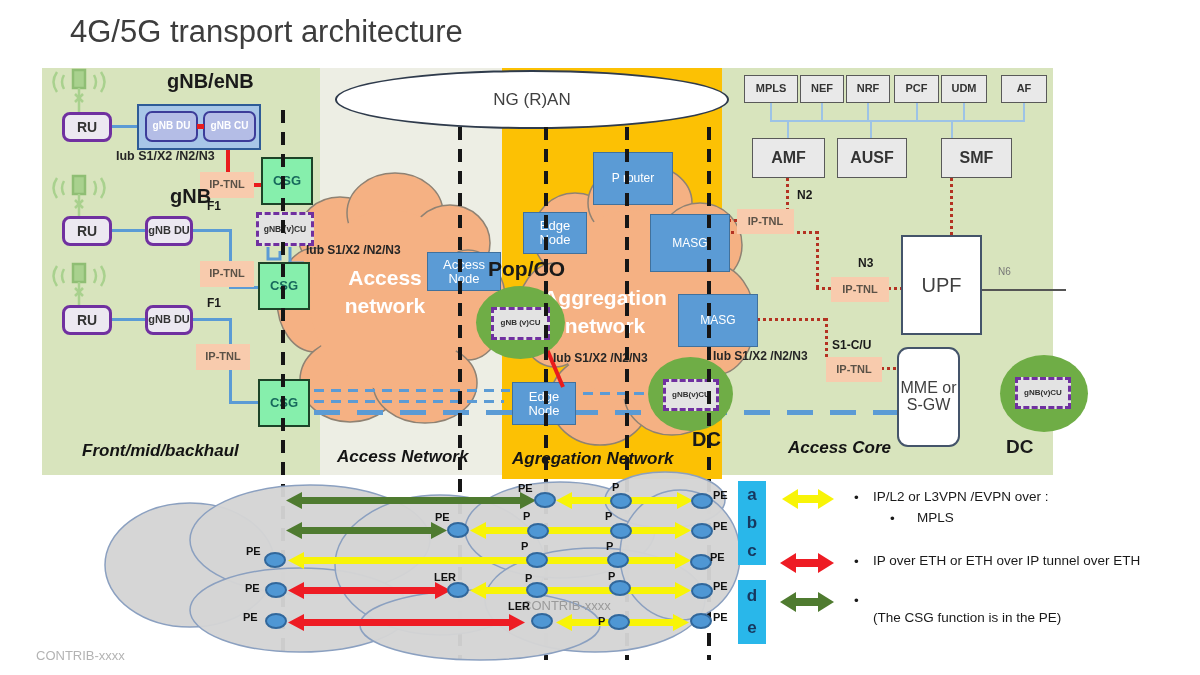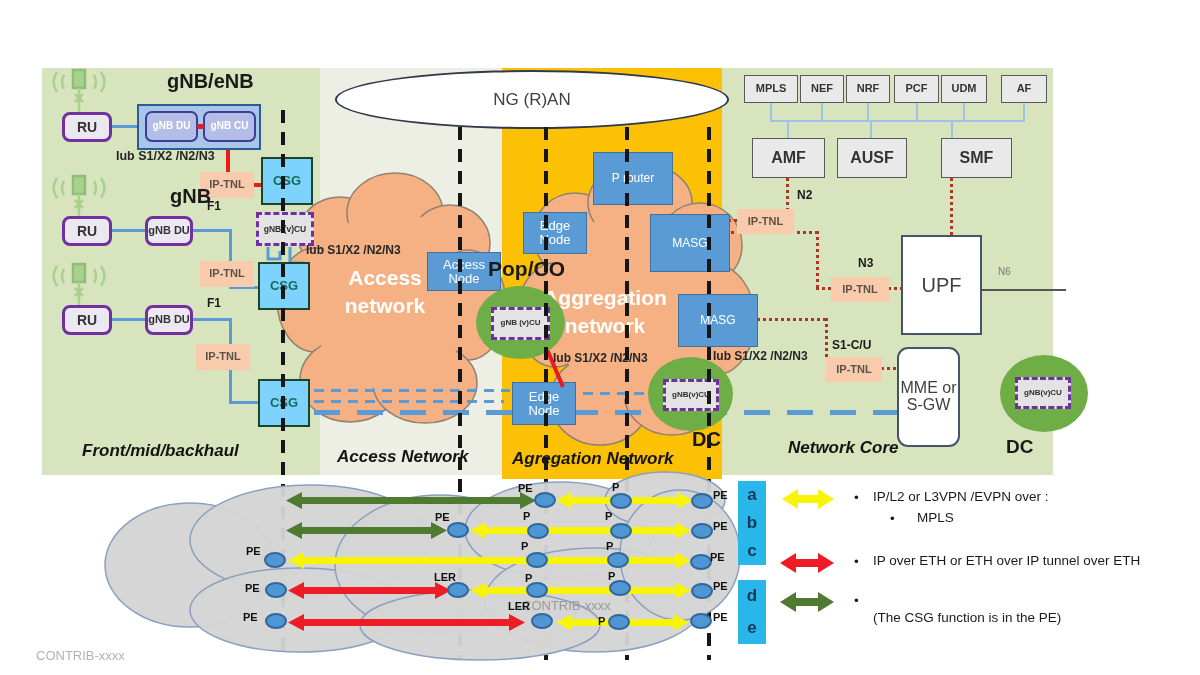--- a/index.html
+++ b/index.html
@@ -8,21 +8,21 @@
   .abs{position:absolute;}
   .band{position:absolute;top:68px;height:407px;z-index:1;}
   .lbl{position:absolute;font-weight:700;color:#1a1a1a;white-space:nowrap;z-index:15;}
   .seclbl{position:absolute;font-weight:700;font-style:italic;font-size:17px;color:#141414;z-index:15;white-space:nowrap;}
   .box{position:absolute;display:flex;flex-direction:column;align-items:center;justify-content:center;
        text-align:center;box-sizing:border-box;z-index:10;line-height:1.05;}
   .grayb{background:#e9e9e9;border:1.6px solid #595959;color:#333;font-weight:600;}
   .blueb{background:#5b9bd5;border:1.5px solid #41719c;color:#fff;}
   .whiteb{background:#fff;border:2.5px solid #44546a;color:#404040;}
   .orangeb{background:#f8cbad;color:#5b5247;font-weight:700;font-size:11px;}
-  .greenb{background:#7dd3fc;border:2.5px solid #1d4428;color:#17695c;font-weight:700;font-size:13px;}
+  .greenb{background:#86efac;border:2.5px solid #1d4428;color:#17695c;font-weight:700;font-size:13px;}
   .purpleb{background:#ece8f1;border:3px solid #7030a0;border-radius:8px;color:#333;font-weight:700;}
   .dpurpleb{background:#e3e3e3;border:3px dashed #7030a0;color:#2f2f2f;font-weight:700;font-size:8.5px;z-index:13;}
   .innerb{background:#b4bde6;border:2.5px solid #3c3c99;border-radius:7px;color:#fff;font-weight:700;font-size:10px;}
   .vline{position:absolute;width:4px;z-index:20;
          background:repeating-linear-gradient(#161616 0 13px,transparent 13px 22px);}
   .bdash{position:absolute;height:3px;z-index:4;
          background:repeating-linear-gradient(90deg,#5b9bd5 0 10px,transparent 10px 17px);}
   .bdashL{position:absolute;height:5px;z-index:4;
          background:repeating-linear-gradient(90deg,#5b9bd5 0 26px,transparent 26px 43px);}
   .bline{position:absolute;background:#5b9bd5;z-index:5;}
@@ -44,20 +44,21 @@
   .bar{position:absolute;background:#29b7ea;z-index:30;display:flex;flex-direction:column;
        align-items:center;justify-content:space-around;color:#17375e;font-weight:700;font-size:17px;}
   .legtxt{position:absolute;font-size:13.5px;color:#1a1a1a;z-index:30;white-space:nowrap;}
   svg{display:block;}
 </style>
 </head>
 <body>
 
 <div id="stage">
 
+  <div class="abs" style="left:70px;top:14px;font-size:31px;font-weight:500;color:#3d3d3d;z-index:30;">4G/5G transport architecture</div>
 
   <div class="band" style="left:42px;width:278px;background:#d8e4bd;"></div>
   <div class="band" style="left:320px;width:182px;background:#edeee4;"></div>
   <div class="band" style="left:502px;width:220px;height:411px;background:#fcc104;"></div>
   <div class="band" style="left:722px;width:331px;background:#d8e4bd;"></div>
 
   <svg class="abs" width="1200" height="675" style="left:0;top:0;z-index:3;">
 
     <g fill="#f5b183" stroke="#8f8273" stroke-width="1.5">
       <ellipse cx="340" cy="235" rx="42" ry="38"></ellipse>
@@ -345,21 +346,21 @@
   <div class="box whiteb" style="left:897px;top:347px;width:63px;height:100px;font-size:16px;border-radius:11px;">
     <div>MME or</div>
     <div>S-GW</div>
     </div>
 
   <div class="gcirc" style="left:1000px;top:355px;width:88px;height:77px;"></div>
   <div class="box dpurpleb" style="left:1015px;top:377px;width:56px;height:32px;font-size:8px;">
     <span>gNB(v)CU</span>
     </div>
   <div class="lbl" style="left:1006px;top:436px;font-size:19px;font-weight:600;">DC</div>
-  <div class="seclbl" style="left:788px;top:438px;">Network Core</div>
+  <div class="seclbl" style="left:788px;top:438px;">Access Core</div>
 
   <div class="darrow agreen" style="left:286px;top:492px;width:250px;"></div>
   <div class="darrow ayellow" style="left:556px;top:492px;width:137px;"></div>
   <div class="node" style="left:534px;top:492px;"></div>
   <div class="node" style="left:610px;top:493px;"></div>
   <div class="node" style="left:691px;top:493px;"></div>
   <div class="nlbl" style="left:518px;top:482px;">PE</div>
   <div class="nlbl" style="left:612px;top:481px;">P</div>
   <div class="nlbl" style="left:713px;top:489px;">PE</div>
 

